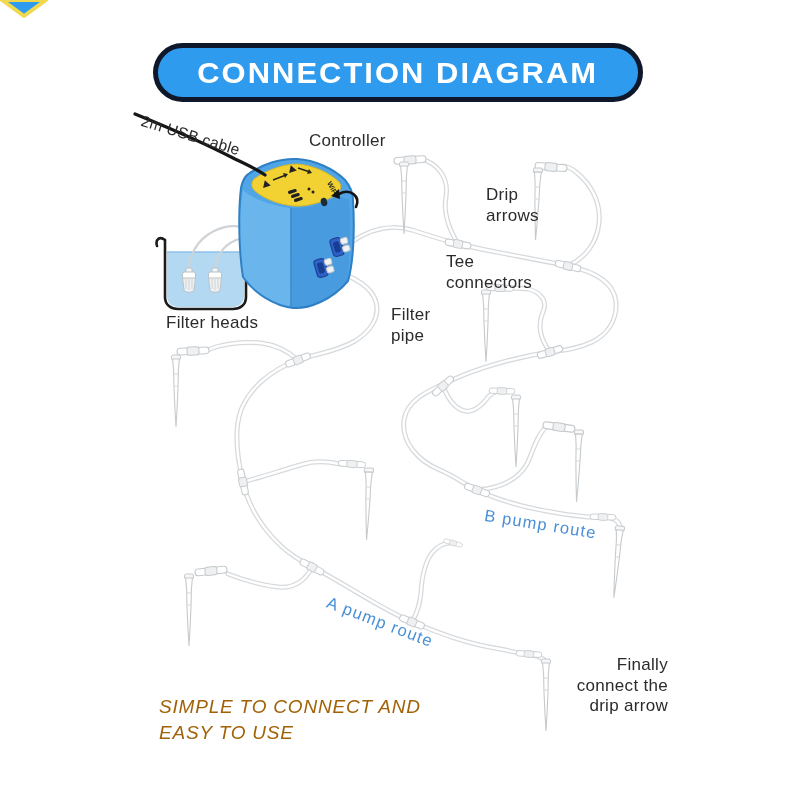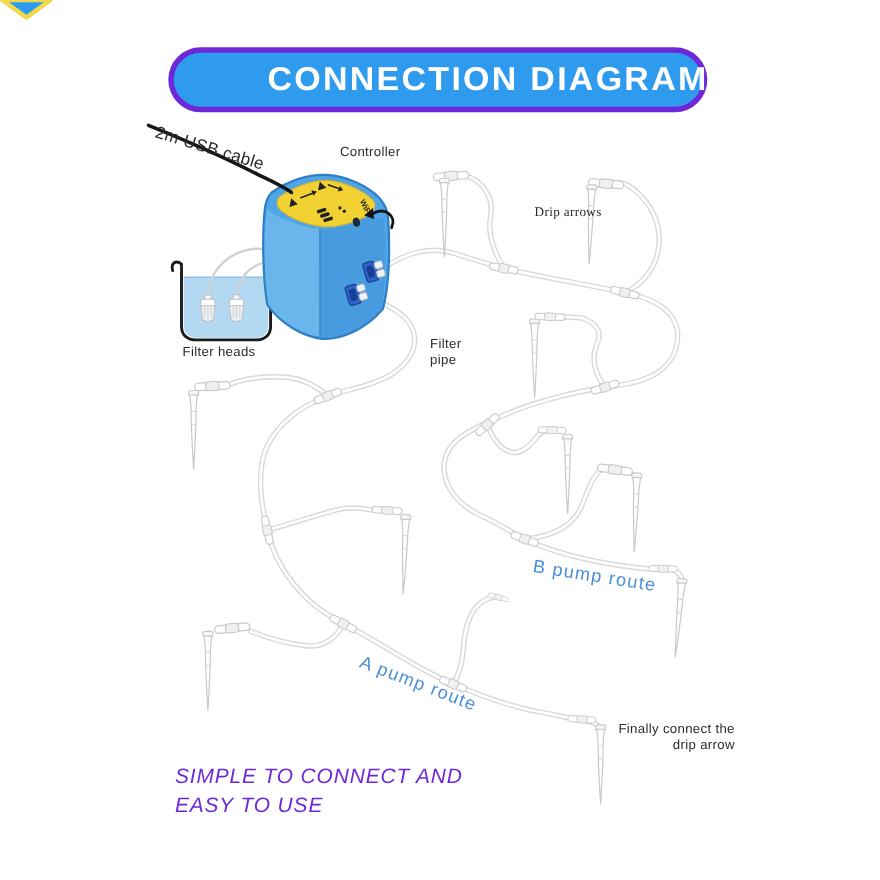--- a/index.html
+++ b/index.html
@@ -2,39 +2,39 @@
 <html><head>
 <meta charset="utf-8">
 <style>
   html,body{margin:0;padding:0;background:#fff;}
   .stage{position:relative;width:800px;height:800px;background:#ffffff;overflow:hidden;
          font-family:"Liberation Sans",sans-serif;}
   .stage svg{position:absolute;left:0;top:0;}
 
   
   .banner{position:absolute;left:153px;top:43px;width:490px;height:59px;box-sizing:border-box;
-          background:#2F9BEE;border:5px solid #6d28d9;border-radius:30px;
-          display:flex;align-items:center;justify-content:flex-end;z-index:5;}
+          background:#2F9BEE;border:5px solid #0f172a;border-radius:30px;
+          display:flex;align-items:center;justify-content:center;z-index:5;}
   .banner-title{color:#fff;font-weight:bold;font-size:30px;letter-spacing:2px;
                 transform:scaleX(1.03);white-space:nowrap;}
   .banner-tail{position:absolute;left:376px;top:97px;z-index:4;}
 
   
-  .lbl{position:absolute;color:#2b2b2d;font-size:12px;line-height:1.22;letter-spacing:.3px;z-index:6;}
+  .lbl{position:absolute;color:#2b2b2d;font-size:17px;line-height:1.22;letter-spacing:.3px;z-index:6;}
   .lbl-usb{left:144px;top:112px;transform:rotate(17deg);transform-origin:left top;white-space:nowrap;font-size:15.5px;}
   .lbl-controller{left:309px;top:131px;white-space:nowrap;}
-  .lbl-drip{left:486px;top:185px;width:62px;font-family:Liberation Serif, serif;}
+  .lbl-drip{left:486px;top:185px;width:62px;}
   .lbl-tee{left:446px;top:252px;width:92px;}
   .lbl-water{left:391px;top:305px;width:52px;}
   .lbl-filter{left:166px;top:313px;white-space:nowrap;text-align:center;}
   .lbl-finally{left:556px;top:655px;width:112px;text-align:right;}
   .route{position:absolute;color:#4A8FD6;font-size:16.5px;letter-spacing:1.2px;white-space:nowrap;z-index:6;}
   .route-b{left:486px;top:506px;transform:rotate(9deg);transform-origin:left top;}
   .route-a{left:331px;top:593px;transform:rotate(21deg);transform-origin:left top;}
-  .tagline{position:absolute;left:159px;top:694px;font-style:italic;font-size:19px;color:#6d28d9;
+  .tagline{position:absolute;left:159px;top:694px;font-style:italic;font-size:19px;color:#a16207;
            letter-spacing:.8px;line-height:1.35;z-index:6;}
 
   
   .tube{fill:none;stroke:#d7dadd;stroke-width:5;stroke-linecap:round;}
   .tube-core{fill:none;stroke:#ffffff;stroke-width:2.4;stroke-linecap:round;}
   .tube-thin{fill:none;stroke:#cfd3d6;stroke-width:2.2;stroke-linecap:round;}
   .cable{fill:none;stroke:#161616;stroke-width:3.2;stroke-linecap:round;}
 </style>
 </head>
 <body>
@@ -193,20 +193,21 @@
         <rect x="5" y="1" width="7" height="6" rx="1.5" fill="#f1f2f4" stroke="#c2c7cb"></rect>
       </g>
     </g>
 
     <path class="cable" d="M135,114 C172,129 208,145 235,159 C248,165 258,170 265,175"></path>
   </svg>
 
   <div class="lbl lbl-usb">2m USB cable</div>
   <div class="lbl lbl-controller">Controller</div>
   <div class="lbl lbl-drip">Drip arrows</div>
+  <div class="lbl lbl-tee">Tee connectors</div>
   <div class="lbl lbl-water">Filter pipe</div>
   <div class="lbl lbl-filter">Filter heads</div>
   <div class="route route-b">B pump route</div>
   <div class="route route-a">A pump route</div>
   <div class="lbl lbl-finally">Finally connect the drip arrow</div>
   <div class="tagline">
     <div>SIMPLE TO CONNECT AND</div>
     <div>EASY TO USE</div>
   </div>
 

